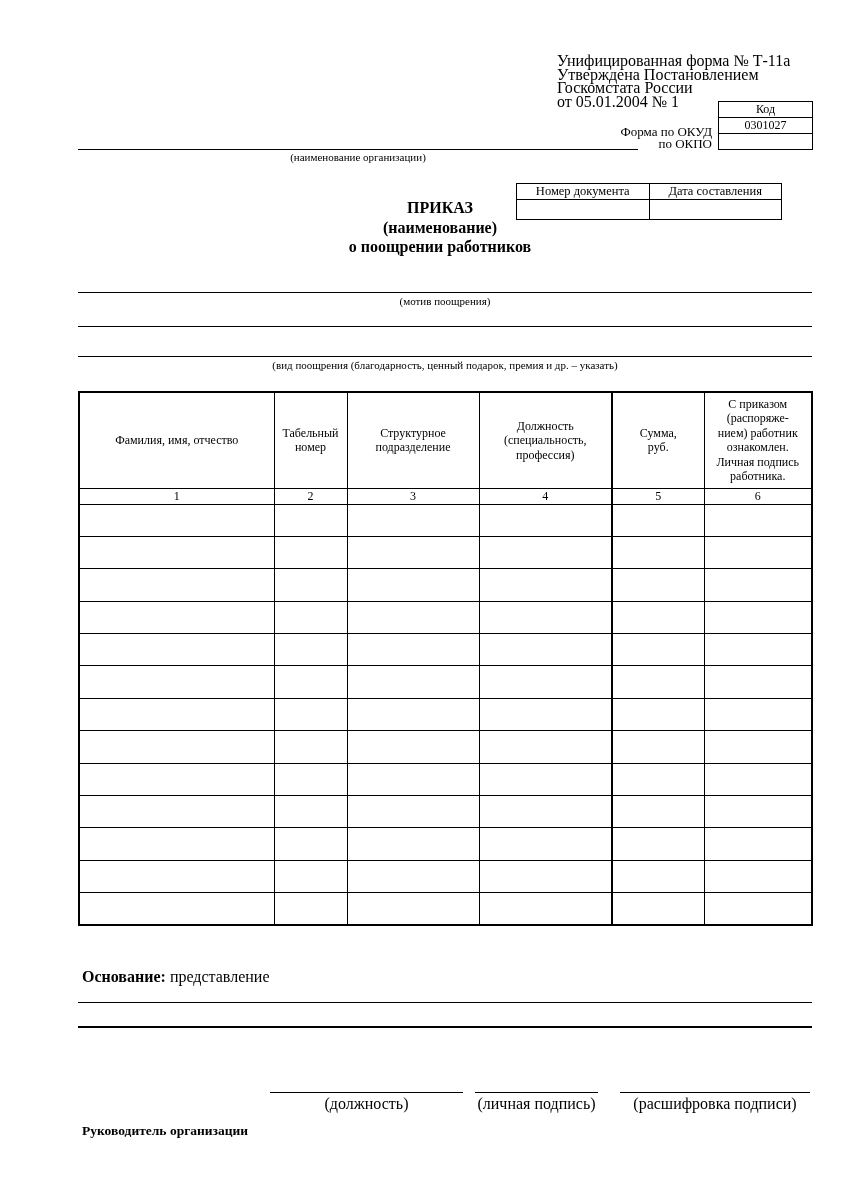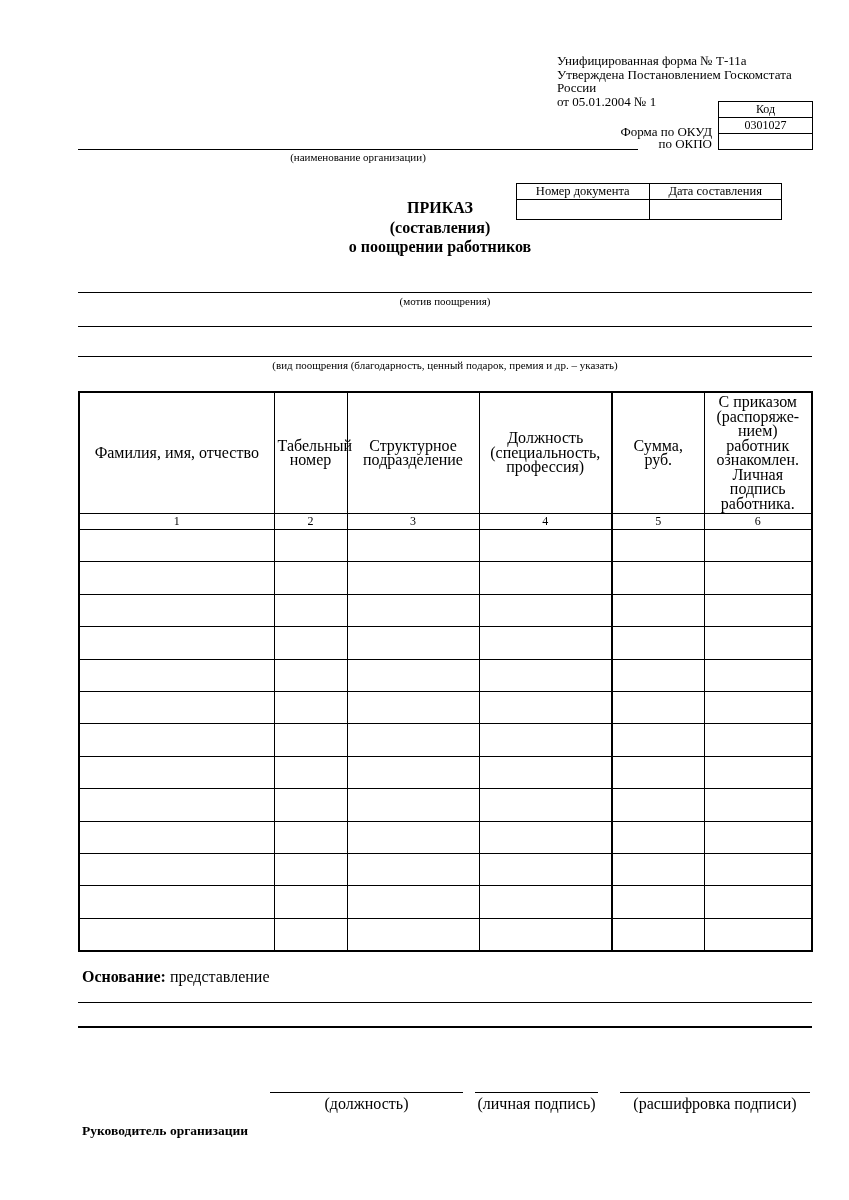--- a/index.html
+++ b/index.html
@@ -10,21 +10,21 @@
     height: 1200px;
     background: #ffffff;
     margin: 0 auto;
     font-family: "Liberation Serif", "DejaVu Serif", serif;
     color: #000;
     overflow: hidden;
   }
   .abs { position: absolute; }
 
   
-  .form-note { left: 557px; top: 54px; font-size: 13px; line-height: 13.5px; width: 270px; }
+  .form-note { left: 557px; top: 54px; font-size: 16px; line-height: 13.5px; width: 270px; }
 
   
   .code-box { left: 718px; top: 101px; width: 95px; border-collapse: collapse; }
   .code-box td {
     border: 1px solid #000; height: 16px; text-align: center;
     font-size: 12px; padding: 0 2px; font-family: Liberation Serif, serif;
   }
   .code-label { font-size: 13px; height: 17px; text-align: right; left: 500px; width: 212px; }
   .lbl-okud { top: 124px; }
   .lbl-okpo { top: 136px; }
@@ -51,21 +51,21 @@
   .rule-3 { top: 356px; }
   .caption-center { left: 78px; width: 734px; text-align: center; font-size: 11px; }
   .cap-motive { top: 295px; }
   .cap-kind { top: 359px; }
 
   
   .main-table { left: 78px; top: 391px; width: 733px; border-collapse: collapse; table-layout: fixed; }
   .main-table { border: 2px solid #000; }
   .main-table th, .main-table td { border: 1px solid #000; }
   .main-table th {
-    font-weight: normal; font-size: 16px; line-height: 14.5px;
+    font-weight: normal; font-size: 12px; line-height: 14.5px;
     text-align: center; vertical-align: middle; white-space: pre-line; padding: 2px 3px;
   }
   .main-table .head-row th { height: 96px; }
   .main-table .num-row td { height: 16px; text-align: center; font-size: 12px; }
   .main-table .body-row td { height: 32.4px; }
   .main-table .col-sum { border-left: 2px solid #000; }
 
   
   .basis { left: 82px; top: 968px; font-size: 16px; }
   .basis .b { font-weight: bold; }
@@ -121,21 +121,21 @@
     </tr>
     <tr class="val">
       <td></td>
       <td></td>
     </tr>
   </tbody>
     </table>
 
   <div class="abs title-block">
     <div>ПРИКАЗ</div>
-    <div>(составления)</div>
+    <div>(наименование)</div>
     <div>о поощрении работников</div>
   </div>
 
   <div class="abs rule rule-1"></div>
   <div class="abs caption-center cap-motive">(мотив поощрения)</div>
   <div class="abs rule rule-2"></div>
   <div class="abs rule rule-3"></div>
   <div class="abs caption-center cap-kind">(вид поощрения (благодарность, ценный подарок, премия и др. – указать)</div>
 
   <table class="abs main-table">

